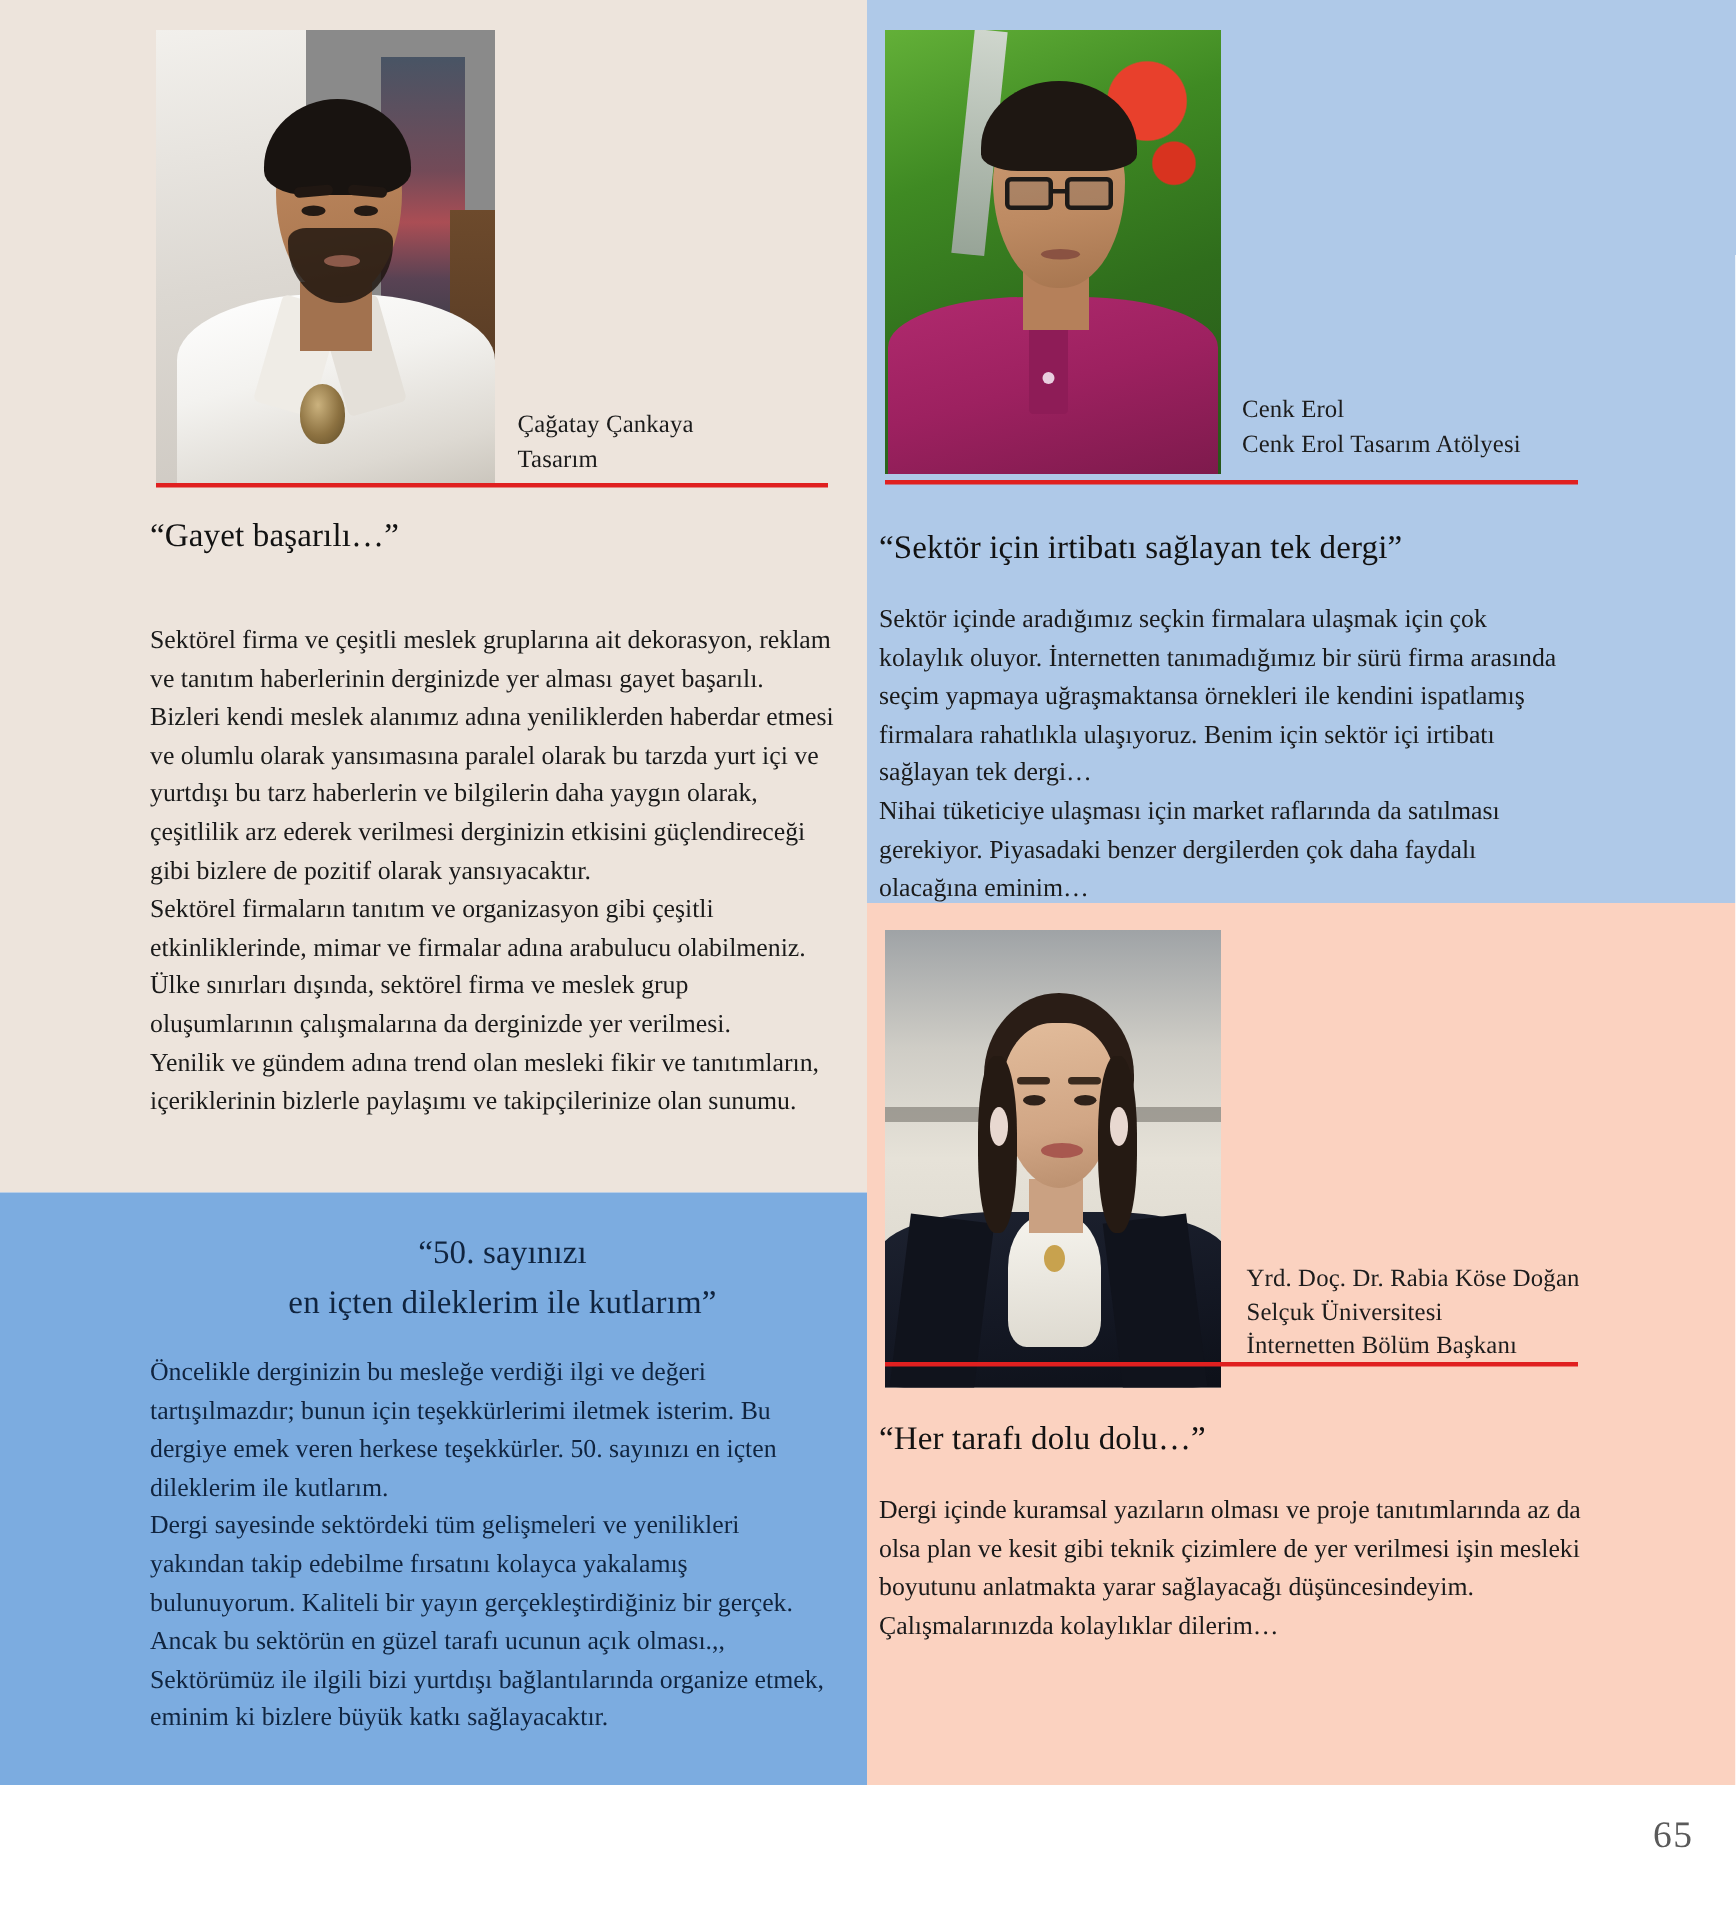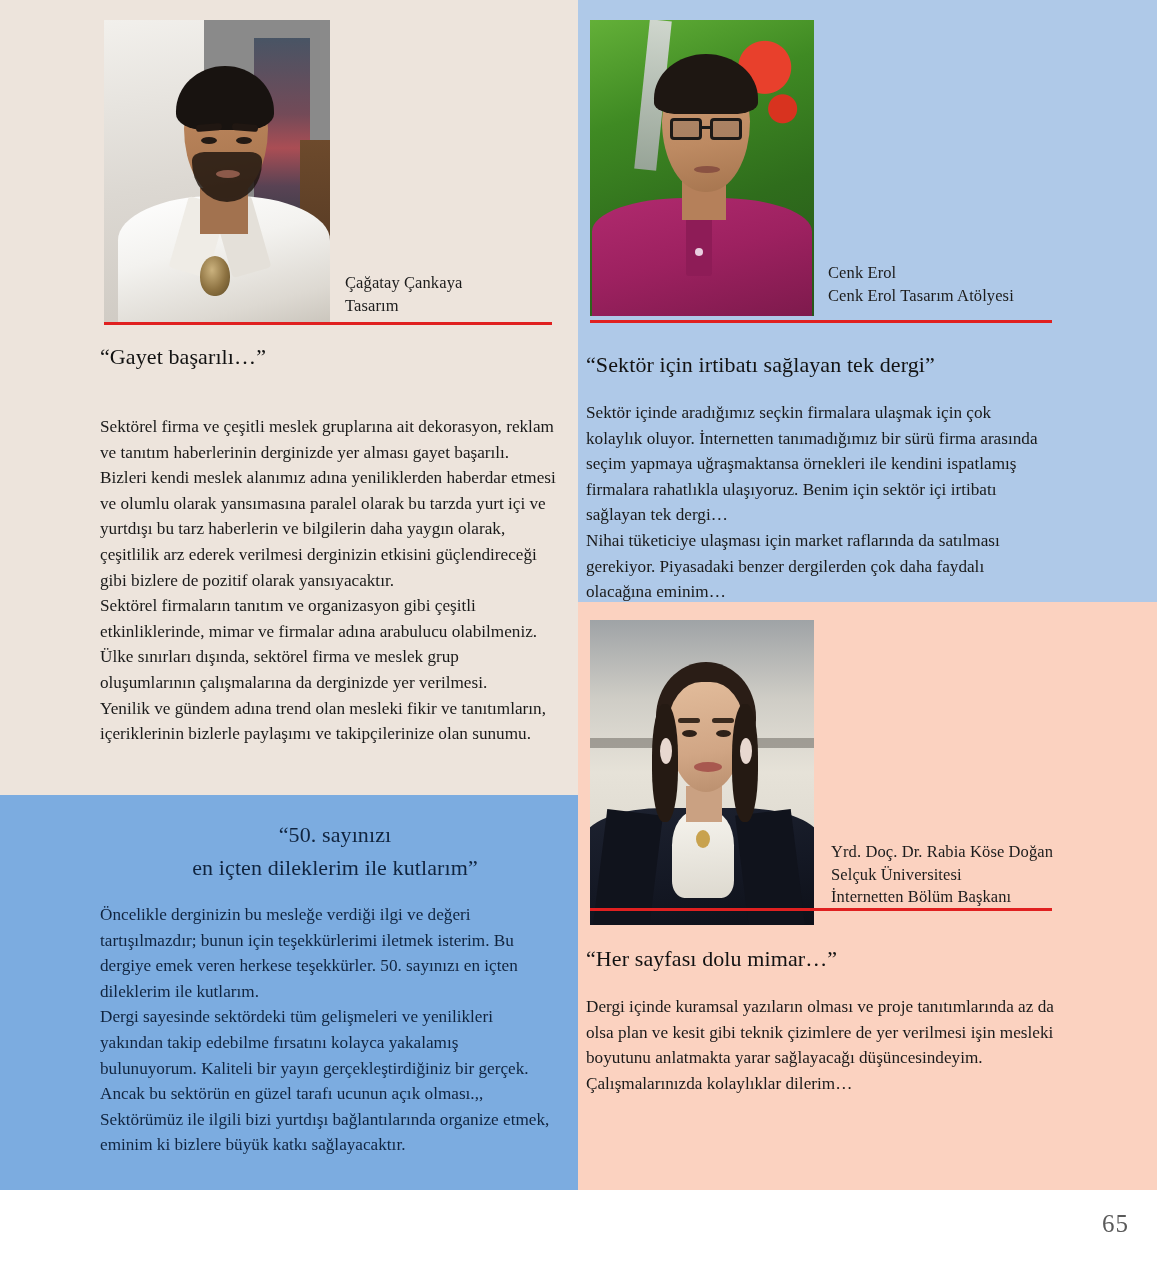--- a/index.html
+++ b/index.html
@@ -362,18 +362,18 @@
   <div class="ph-layer ear-r"></div>
   <div class="ph-layer pendant"></div>
 </div>
 
 <div class="credits" id="credits-3">
   <div>Yrd. Doç. Dr. Rabia Köse Doğan</div>
   <div>Selçuk Üniversitesi</div>
   <div>İnternetten Bölüm Başkanı</div>
 </div>
 <div class="rule" id="rule-3"></div>
-<div class="headline" id="headline-4">“Her sayfası dolu mimar…”</div>
+<div class="headline" id="headline-4">“Her tarafı dolu dolu…”</div>
 <div class="body-copy" id="body-4">
   <p>Dergi içinde kuramsal yazıların olması ve proje tanıtımlarında az da olsa plan ve kesit gibi teknik çizimlere de yer verilmesi işin mesleki boyutunu anlatmakta yarar sağlayacağı düşüncesindeyim. Çalışmalarınızda kolaylıklar dilerim…</p>
 </div>
 
 <div id="page-number">65</div>
 
 </body></html>

